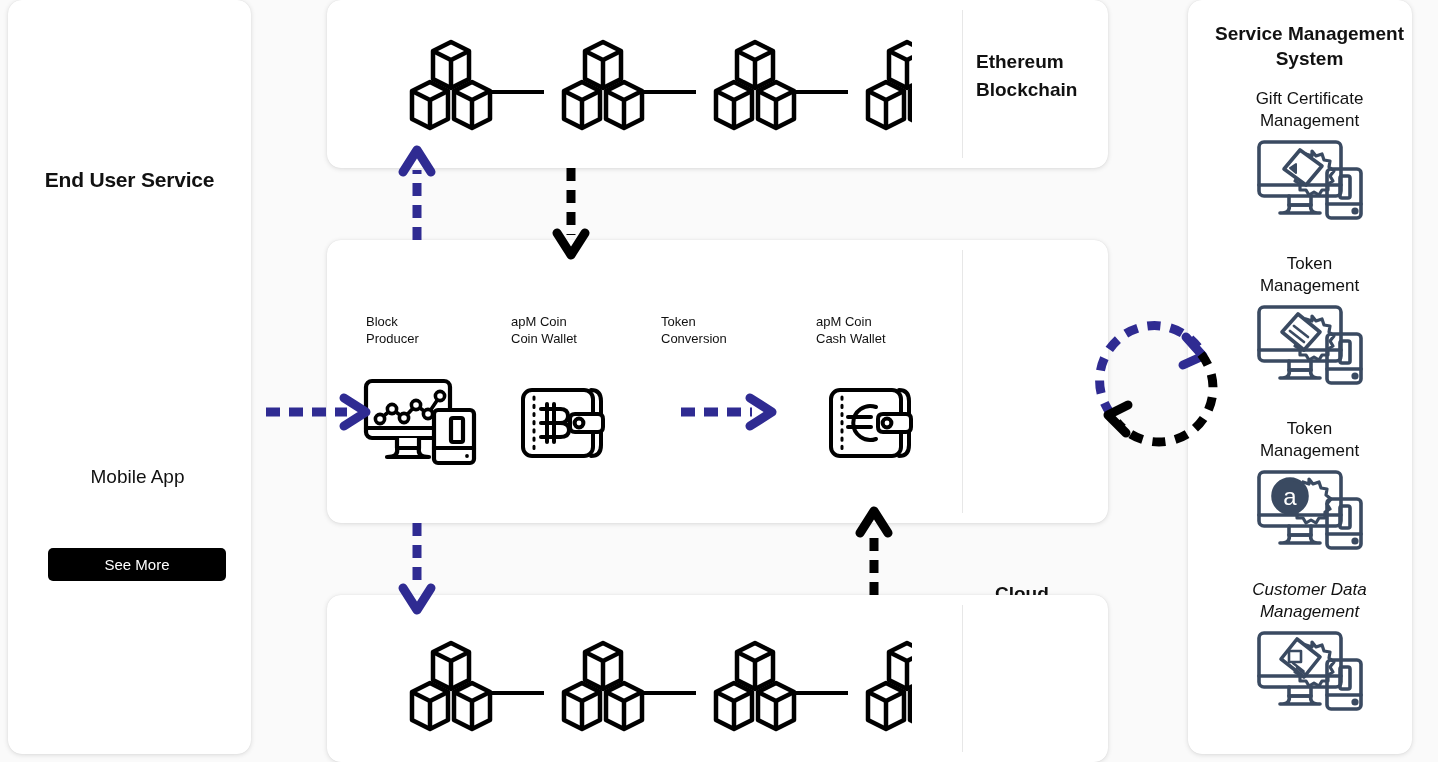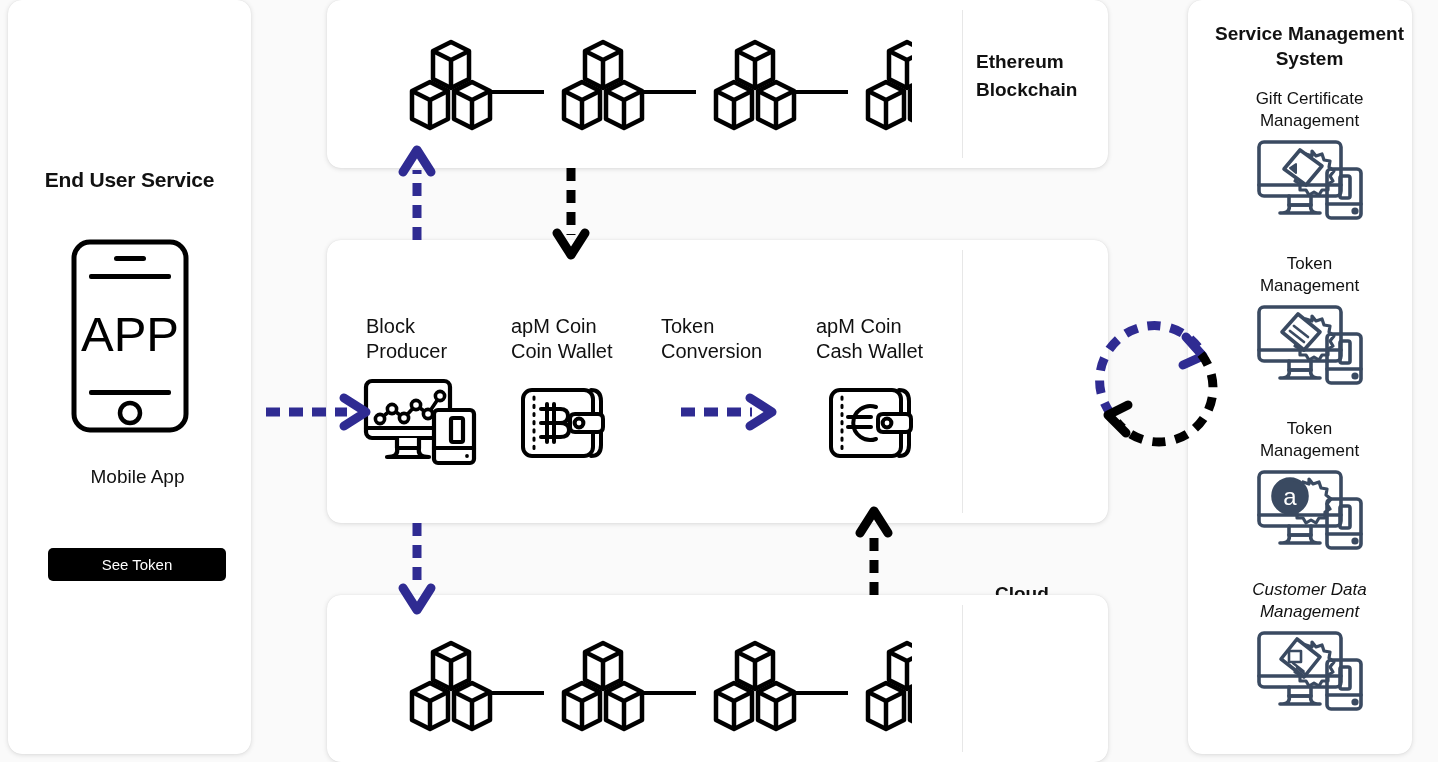--- a/index.html
+++ b/index.html
@@ -59,21 +59,21 @@
     line-height: 1.45; text-align: left;
   }
   #eth-label   { left: 649px; top: 48px;  width: 130px; }
   #cloud-label { left: 668px; top: 340px; width: 120px; }
 
   .chain { position: absolute; }
   #eth-chain  { left: 45px; top: 32px; }
   #baas-chain { left: 45px; top: 38px; }
 
   .node-label {
-    position: absolute; font-size: 20px; color: #111; line-height: 1.27;
+    position: absolute; font-size: 13px; color: #111; line-height: 1.27;
     text-align: left; white-space: pre-line;
   }
   #lbl-block-producer { left: 366px; top: 314px; }
   #lbl-coin-wallet    { left: 511px; top: 314px; }
   #lbl-token-conv     { left: 661px; top: 314px; }
   #lbl-cash-wallet    { left: 816px; top: 314px; }
 
   .node-icon { position: absolute; }
   #ic-block-producer { left: 363px; top: 378px; }
   #ic-coin-wallet    { left: 519px; top: 385px; }
@@ -100,33 +100,23 @@
   #arrow-layer { position: absolute; inset: 0; pointer-events: none; }
 </style>
 </head>
 <body>
 
 <div class="stage">
 
   <section class="panel" id="panel-left">
     <h2 id="eus-title">End User Service</h2>
 
-    <div id="phone-icon">
-      <svg width="120" height="196" viewBox="0 0 120 196">
-        <rect x="4" y="4" width="112" height="188" rx="16" ry="16" fill="#fff" stroke="#000" stroke-width="5"></rect>
-        <rect x="44" y="18" width="32" height="5" rx="2.5" fill="#000"></rect>
-        <rect x="19" y="36" width="82" height="5" rx="2" fill="#000"></rect>
-        <rect x="19" y="152" width="82" height="5" rx="2" fill="#000"></rect>
-        <circle cx="60" cy="175" r="10" fill="#fff" stroke="#000" stroke-width="4.5"></circle>
-        <text x="60" y="113" text-anchor="middle" font-family="Liberation Sans, sans-serif" font-size="49" fill="#000">APP</text>
-      </svg>
-    </div>
 
     <div id="eus-sub1">Mobile App</div>
-    <button id="see-more-btn">See Token</button>
+    <button id="see-more-btn">See More</button>
   </section>
 
   <section class="panel" id="panel-eth">
     <div class="vdiv" id="eth-div"></div>
     <div class="chain" id="eth-chain">
       <svg width="540" height="100" viewBox="0 0 540 100">
         <g stroke="#000" stroke-width="4" fill="#fff" stroke-linejoin="round">
           <line x1="118" y1="60" x2="172" y2="60"></line>
           <line x1="270" y1="60" x2="324" y2="60"></line>
           <line x1="422" y1="60" x2="476" y2="60"></line>

